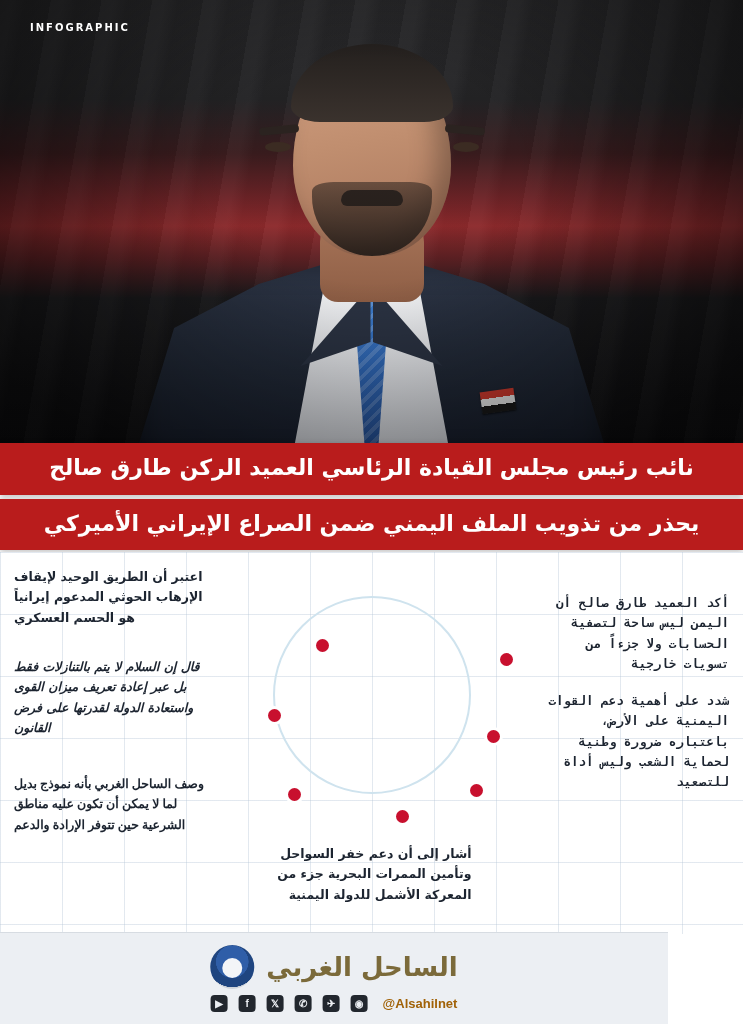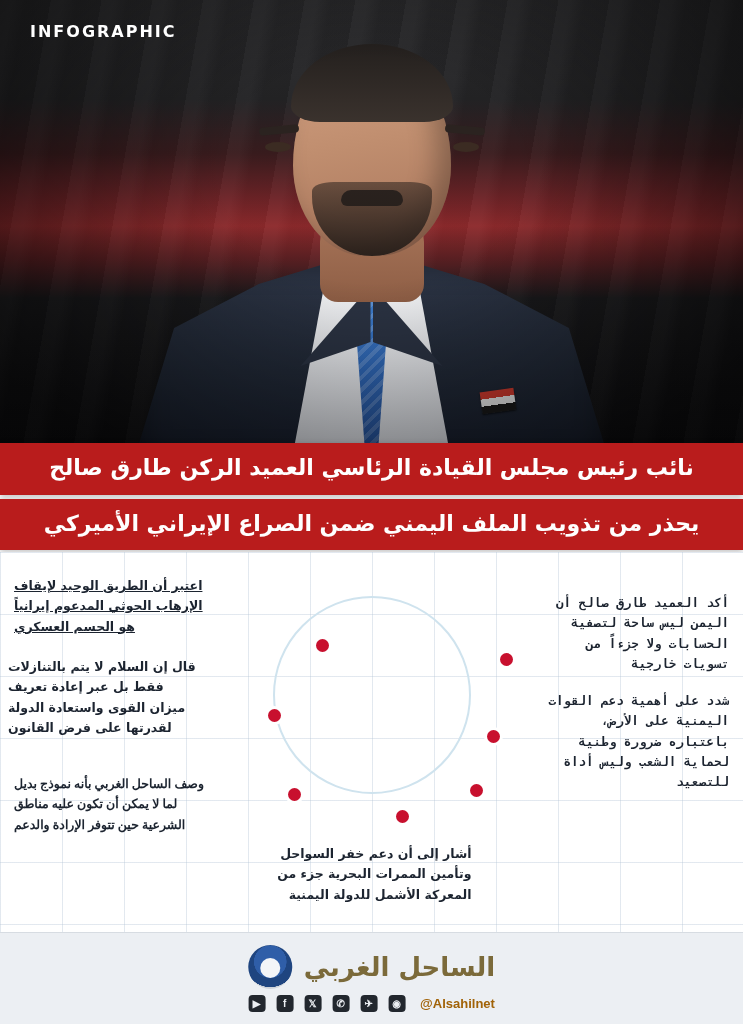--- a/index.html
+++ b/index.html
@@ -126,21 +126,21 @@
     position: absolute; bottom: 40px; right: 92px;
     width: 34px; height: 22px;
     background: linear-gradient(180deg, #d43b2f 0 33%, #f2f2f2 33% 66%, #1a1a1a 66% 100%);
     transform: rotate(-8deg);
     box-shadow: 0 1px 2px rgba(0,0,0,.6);
   }
 
   .infographic-badge {
     position: absolute; top: 22px; left: 30px;
     color: #ffffff;
-    font-size: 16px; font-weight: 700; letter-spacing: 2px;
+    font-size: 10px; font-weight: 700; letter-spacing: 2px;
   }
 
   
   .headline-wrap {
     position: absolute; top: 443px; left: 0; width: 743px;
   }
   .bar {
     background: #b91c1c;
     color: #ffffff;
     padding: 10px 26px 12px 26px;
@@ -183,21 +183,21 @@
     color: #1c2430;
     font-weight: 700;
   }
   .pt.right { text-align: right; font-family: Liberation Mono, monospace; }
   .pt.left  { text-align: left; }
   .pt.center{ text-align: right; width: 200px; }
 
   
   .footer {
     position: absolute; left: 0; bottom: 0;
-    width: 743px; height: 92px;
+    width: 668px; height: 92px;
     background: #eceff3;
     border-top: 1px solid #d7dce2;
   }
   .brand {
     position: absolute; top: 12px; left: 50%; transform: translateX(-50%);
     display: flex; align-items: center; gap: 12px;
   }
   .brand-text {
     color: #7b6a3a;
     font-size: 26px; font-weight: 700;
@@ -275,22 +275,22 @@
     <div class="dot" style="left:268px; top:157px;"></div>
     <div class="dot" style="left:288px; top:236px;"></div>
     <div class="dot" style="left:396px; top:258px;"></div>
     <div class="dot" style="left:470px; top:232px;"></div>
     <div class="dot" style="left:487px; top:178px;"></div>
     <div class="dot" style="left:500px; top:101px;"></div>
 
     <div class="pt right" style="right:14px; top:42px;">أكد العميد طارق صالح أن اليمن ليس ساحة لتصفية الحسابات ولا جزءاً من تسويات خارجية</div>
     <div class="pt right" style="right:14px; top:140px;">شدد على أهمية دعم القوات اليمنية على الأرض، باعتباره ضرورة وطنية لحماية الشعب وليس أداة للتصعيد</div>
 
-    <div class="pt left" style="left:14px; top:24px;text-decoration:underline;">اعتبر أن الطريق الوحيد لإيقاف الإرهاب الحوثي المدعوم إيرانياً هو الحسم العسكري</div>
-    <div class="pt left" style="left:8px; top:105px;">قال إن السلام لا يتم بالتنازلات فقط بل عبر إعادة تعريف ميزان القوى واستعادة الدولة لقدرتها على فرض القانون</div>
+    <div class="pt left" style="left:14px; top:15px;">اعتبر أن الطريق الوحيد لإيقاف الإرهاب الحوثي المدعوم إيرانياً هو الحسم العسكري</div>
+    <div class="pt left" style="left:14px; top:105px;font-style:italic;">قال إن السلام لا يتم بالتنازلات فقط بل عبر إعادة تعريف ميزان القوى واستعادة الدولة لقدرتها على فرض القانون</div>
     <div class="pt left" style="left:14px; top:222px;font-family:Liberation Serif, serif;">وصف الساحل الغربي بأنه نموذج بديل لما لا يمكن أن تكون عليه مناطق الشرعية حين تتوفر الإرادة والدعم</div>
 
     <div class="pt center" style="left:50%; transform:translateX(-50%); top:292px;">أشار إلى أن دعم خفر السواحل وتأمين الممرات البحرية جزء من المعركة الأشمل للدولة اليمنية</div>
   </div>
 
   <div class="footer">
     <div class="brand">
       <div class="brand-text">الساحل الغربي</div>
       <div class="brand-mark"></div>
     </div>

